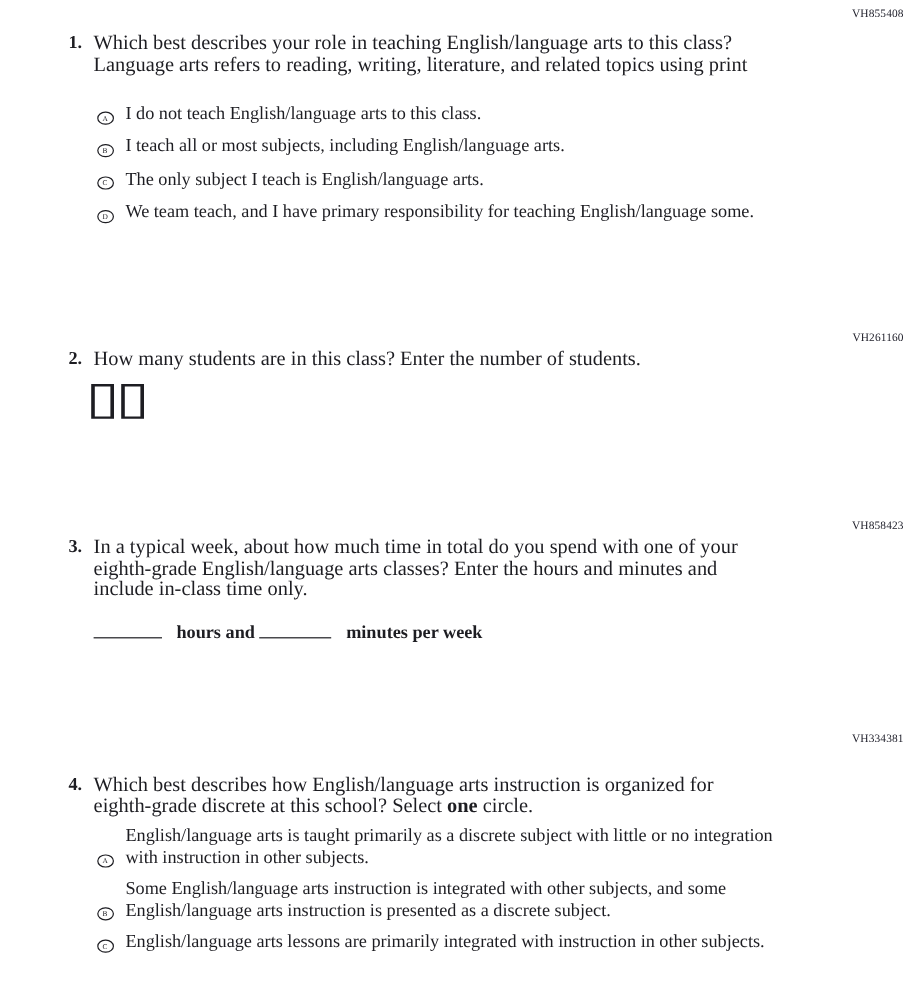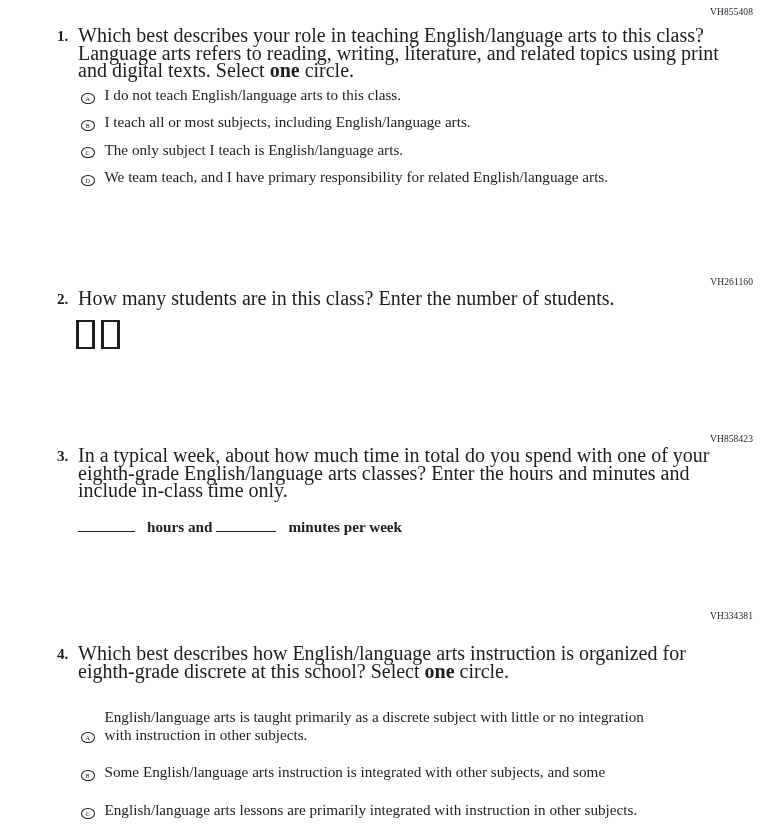--- a/index.html
+++ b/index.html
@@ -27,30 +27,30 @@
     align-items: flex-start;
   }
   .qnum {
     flex: none;
     width: 21px;
     font-weight: bold;
     font-size: 15.2px;
     line-height: 17.7px;
   }
   .qtext {
-    font-size: 20px;
+    font-size: 17px;
     line-height: 17.7px;
     max-width: 660px;
   }
   .qline { white-space: nowrap; }
   .b { font-weight: bold; }
   .options { position: absolute; left: 81px; }
   .option { display: flex; align-items: flex-end; }
   .opts-q1 .option { margin-bottom: 9.7px; }
-  .opts-q4 .option { margin-bottom: 8.5px; margin-top: 20px; }
+  .opts-q4 .option { margin-bottom: 8.5px; }
   .bubble {
     flex: none;
     width: 11.5px;
     height: 9px;
     border: 1px solid #1d1d22;
     border-radius: 50%;
     margin-top: 3.5px;
     display: flex;
     align-items: center;
     justify-content: center;
@@ -105,21 +105,20 @@
 
 <div class="page">
 
   <div class="qid" style="top:7px">VH855408</div>
 
   <div class="qbody" style="top:27px">
     <span class="qnum">1.</span>
     <div class="qtext">
       <div class="qline">Which best describes your role in teaching English/language arts to this class?</div>
       <div class="qline">Language arts refers to reading, writing, literature, and related topics using print</div>
-      <div class="qline"><span>and digital texts. Select </span><span class="b">one</span><span> circle.</span></div>
     </div>
   </div>
 
   <div class="options opts-q1" style="top:86px">
     <div class="option">
       <span class="bubble">
           <span class="bletter">A</span>
         </span>
       <div class="otext">
         <div class="qline">I do not teach English/language arts to this class.</div>
@@ -139,21 +138,21 @@
         </span>
       <div class="otext">
         <div class="qline">The only subject I teach is English/language arts.</div>
       </div>
     </div>
     <div class="option">
       <span class="bubble">
           <span class="bletter">D</span>
         </span>
       <div class="otext">
-        <div class="qline">We team teach, and I have primary responsibility for related English/language arts.</div>
+        <div class="qline">We team teach, and I have primary responsibility for teaching English/language some.</div>
       </div>
     </div>
   </div>
 
   <div class="qid" style="top:277px">VH261160</div>
 
   <div class="qbody" style="top:290px">
     <span class="qnum">2.</span>
     <div class="qtext">
       <div class="qline">How many students are in this class? Enter the number of students.</div>
@@ -197,20 +196,21 @@
         <div class="qline">English/language arts is taught primarily as a discrete subject with little or no integration</div>
         <div class="qline">with instruction in other subjects.</div>
       </div>
     </div>
     <div class="option">
       <span class="bubble">
           <span class="bletter">B</span>
         </span>
       <div class="otext">
         <div class="qline">Some English/language arts instruction is integrated with other subjects, and some</div>
+        <div class="qline">English/language arts instruction is presented as a discrete subject.</div>
       </div>
     </div>
     <div class="option">
       <span class="bubble">
           <span class="bletter">C</span>
         </span>
       <div class="otext">
         <div class="qline">English/language arts lessons are primarily integrated with instruction in other subjects.</div>
       </div>
     </div>

